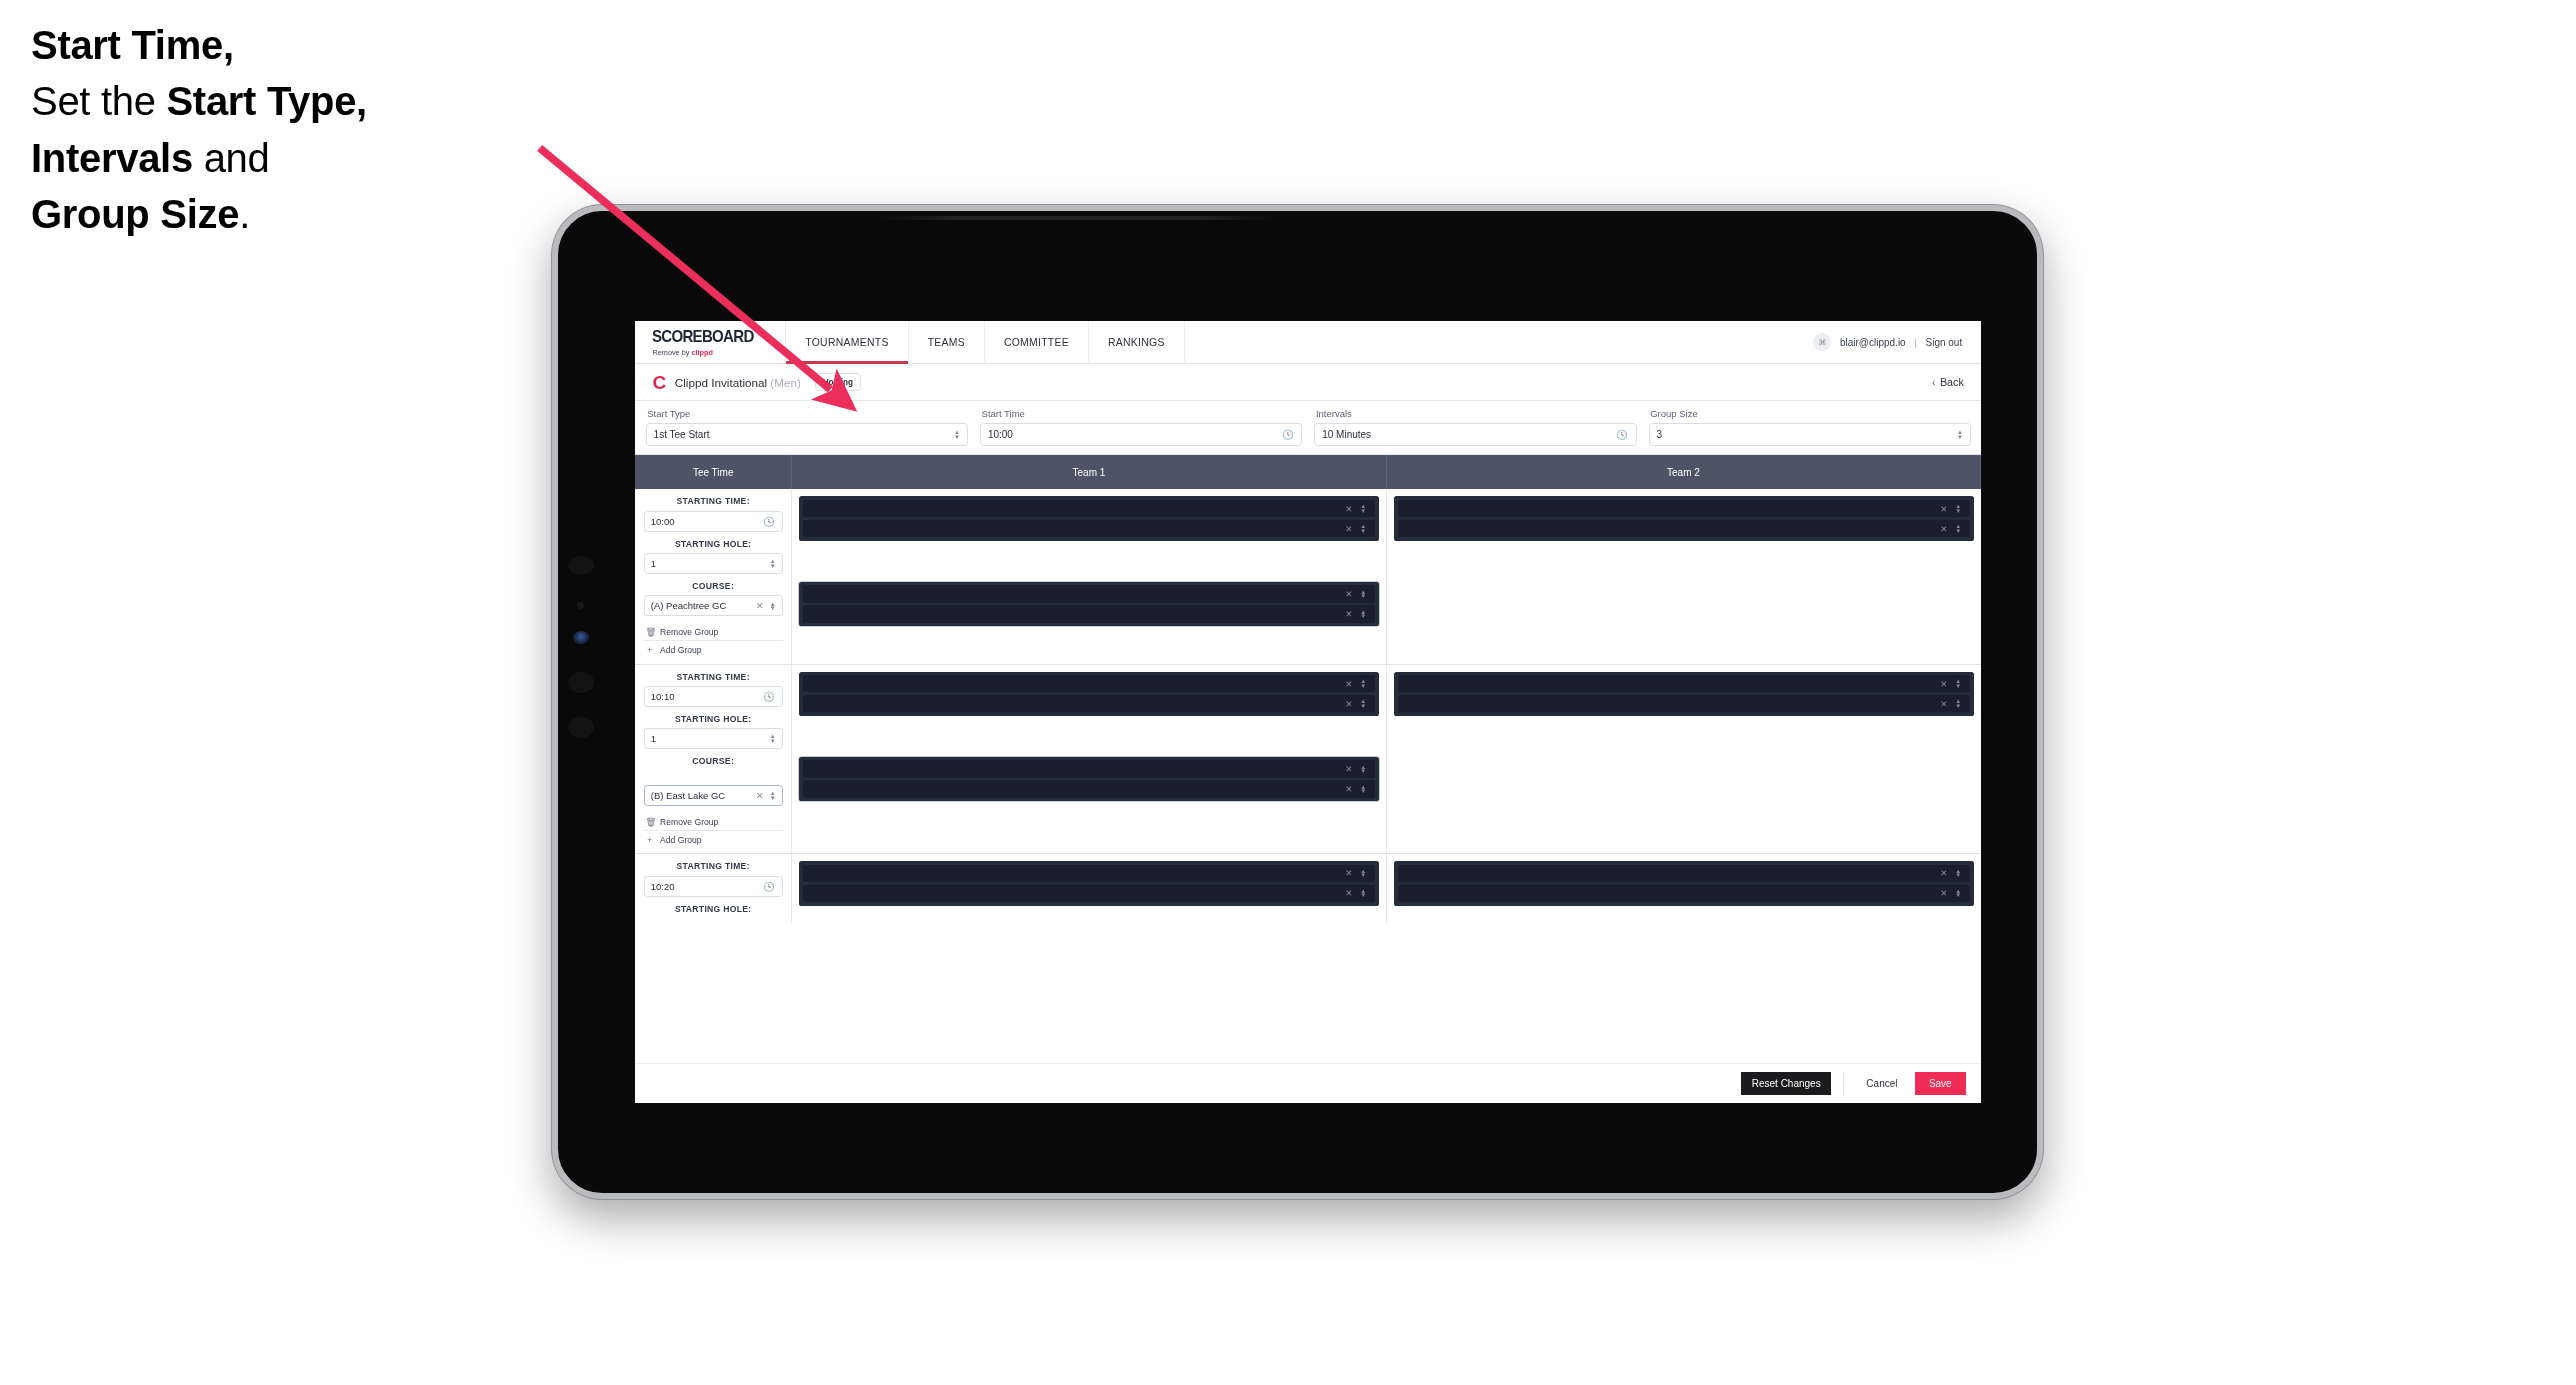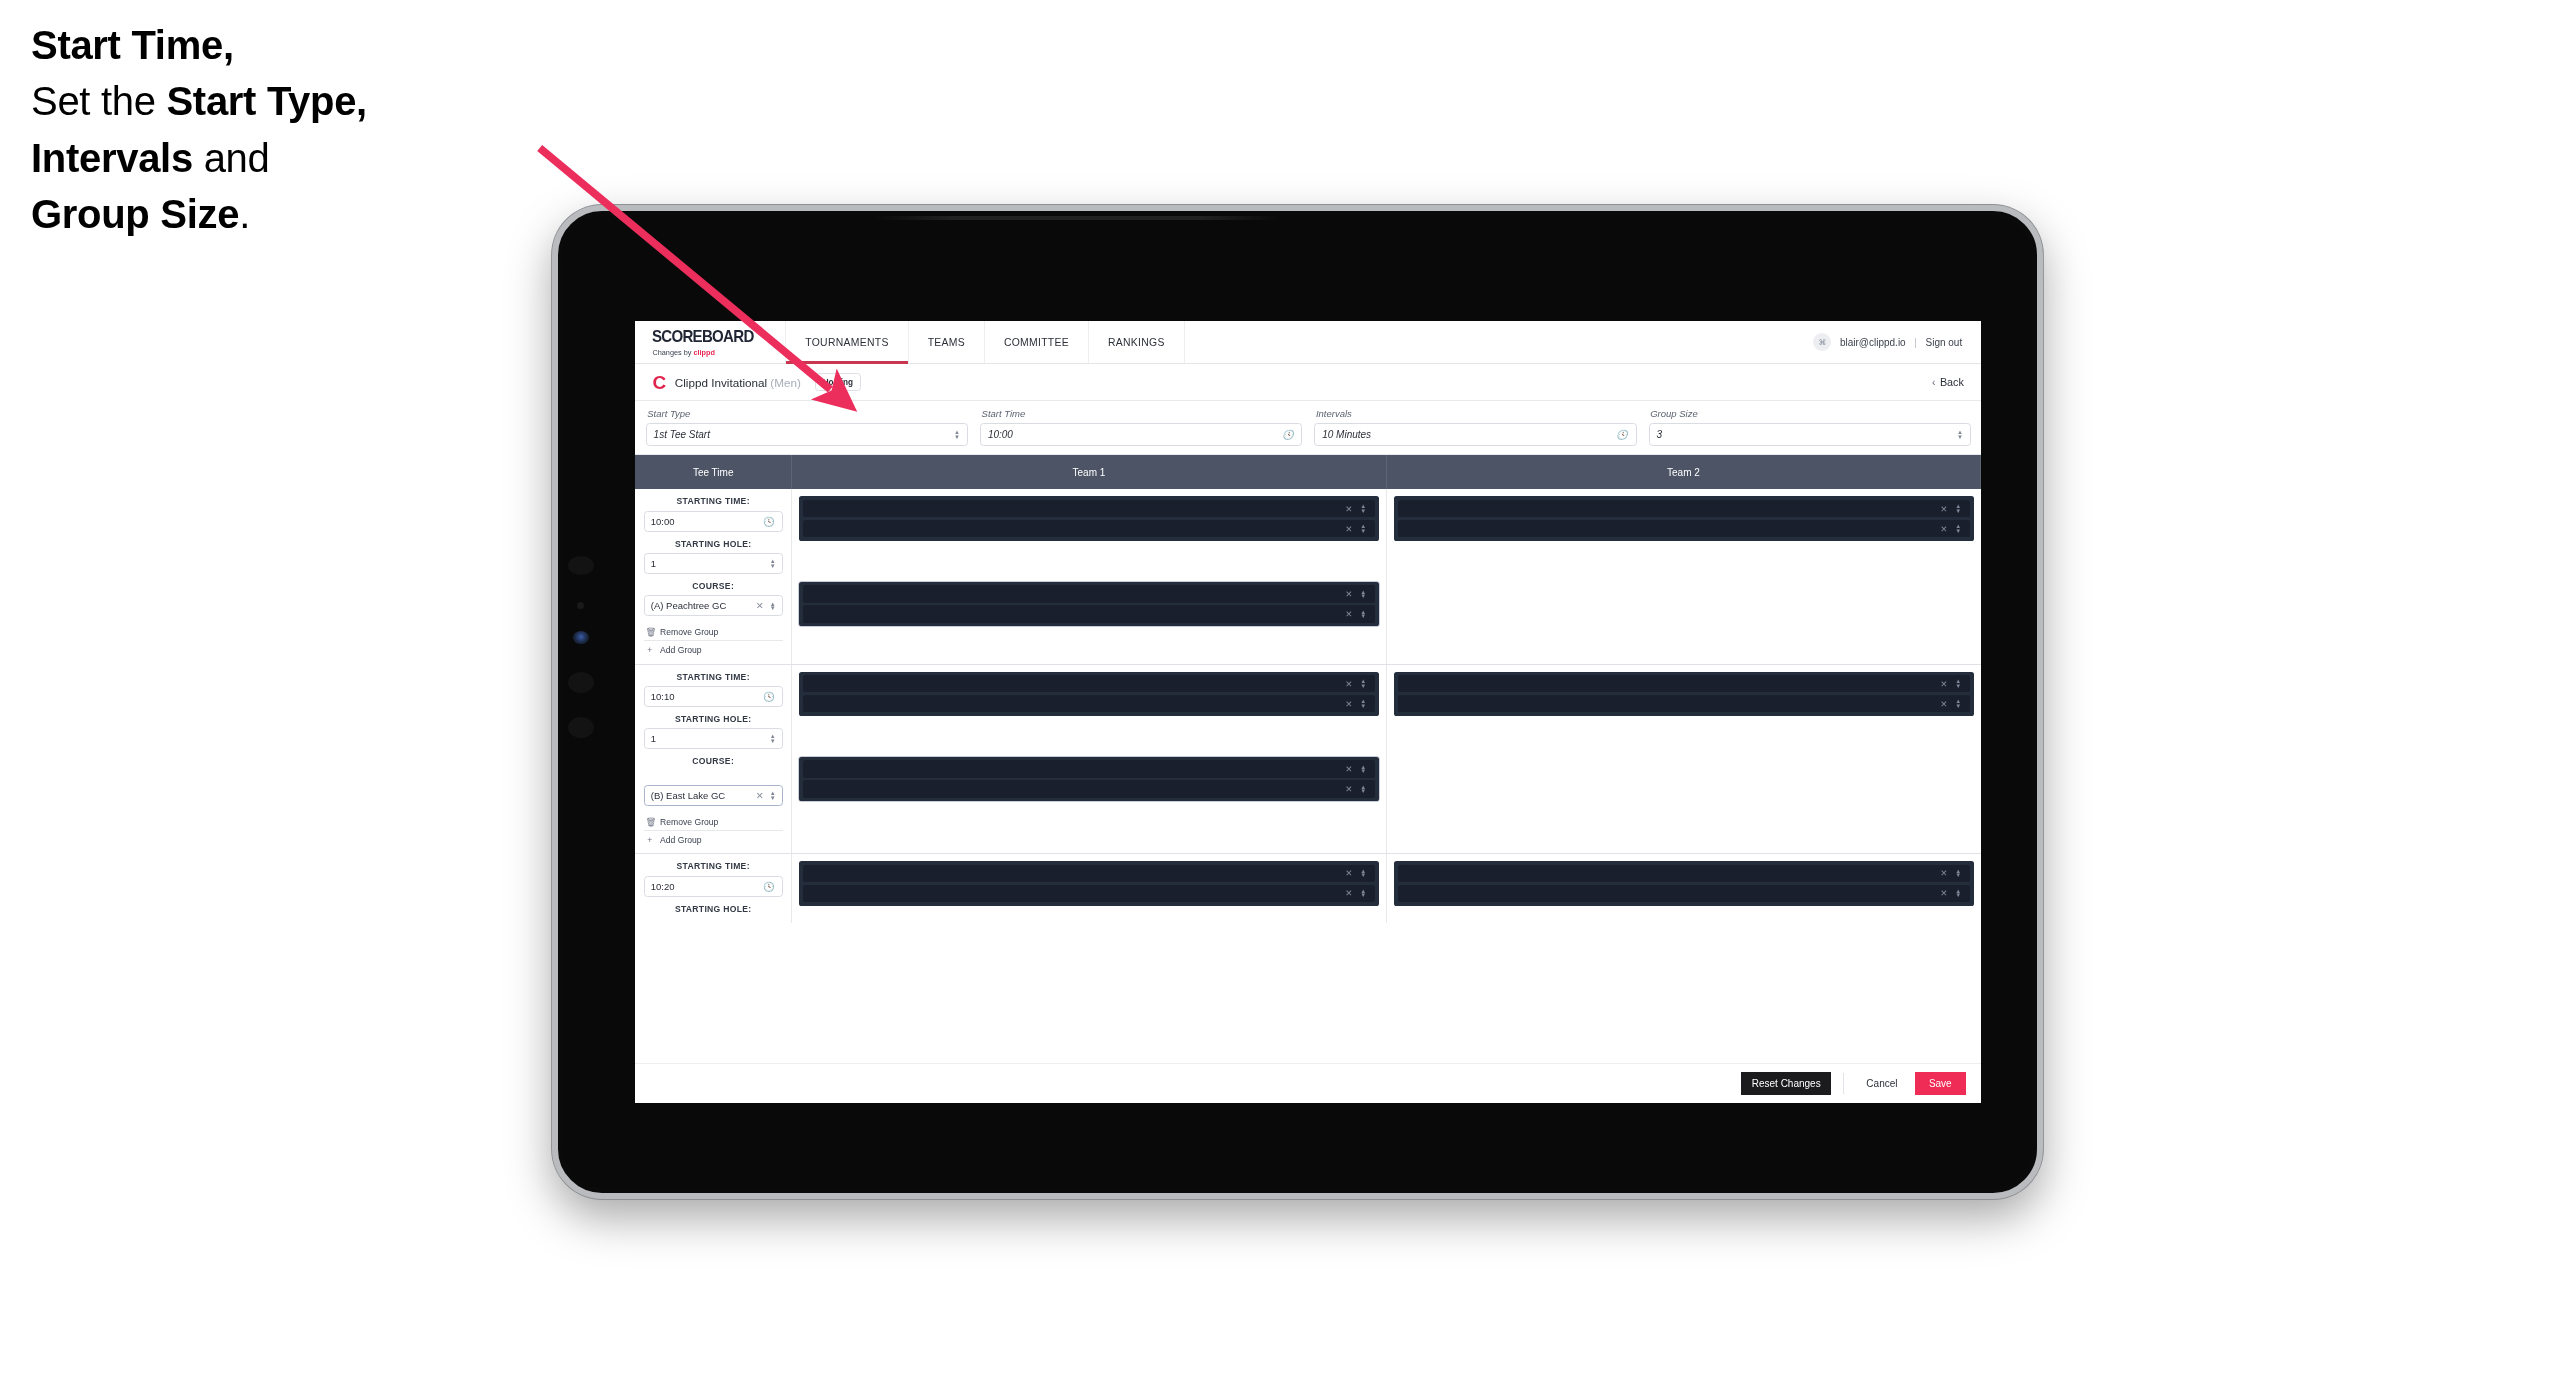--- a/index.html
+++ b/index.html
@@ -171,21 +171,20 @@
     display: flex; align-items: center; gap: 4.3px;
     font-size: 10.8px; color: #2b2f38; cursor: pointer;
   }
   .back-chev { font-size: 10.4px; color: #62687a; }
 
   
   .settings-row {
     display: flex;
     padding: 7px 10.4px 8.6px 10.4px;
     gap: 12px;
-    font-style: italic;
   }
   .field { flex: 1; }
   .field-label {
     font-size: 9.5px; color: #5d6371; margin-bottom: 4.3px; padding-left: 1.7px;
   }
   .field-box {
     height: 22.4px; border: 0.9px solid #d9dce2; border-radius: 3.5px;
     background: #fff; display: flex; align-items: center;
     padding: 0 7px; font-size: 10px; color: #2b2f38;
   }
@@ -314,21 +313,21 @@
       <div class="bezel-dot d2"></div>
       <div class="bezel-dot d3"></div>
       <div class="bezel-dot d4"></div>
       <div class="bezel-dot d5"></div>
 
       <div id="app">
 
         <div class="topnav">
           <div class="logo-wrap">
             <div class="logo-main">SCOREBOARD</div>
-            <div class="logo-sub"><span>Changes by </span><span class="brand">clippd</span></div>
+            <div class="logo-sub"><span>Remove by </span><span class="brand">clippd</span></div>
           </div>
           <div class="nav-items">
             <div class="nav-item active">TOURNAMENTS</div>
             <div class="nav-item">TEAMS</div>
             <div class="nav-item">COMMITTEE</div>
             <div class="nav-item">RANKINGS</div>
           </div>
           <div class="nav-spacer"></div>
           <div class="nav-right">
             <div class="avatar">⌘</div>

